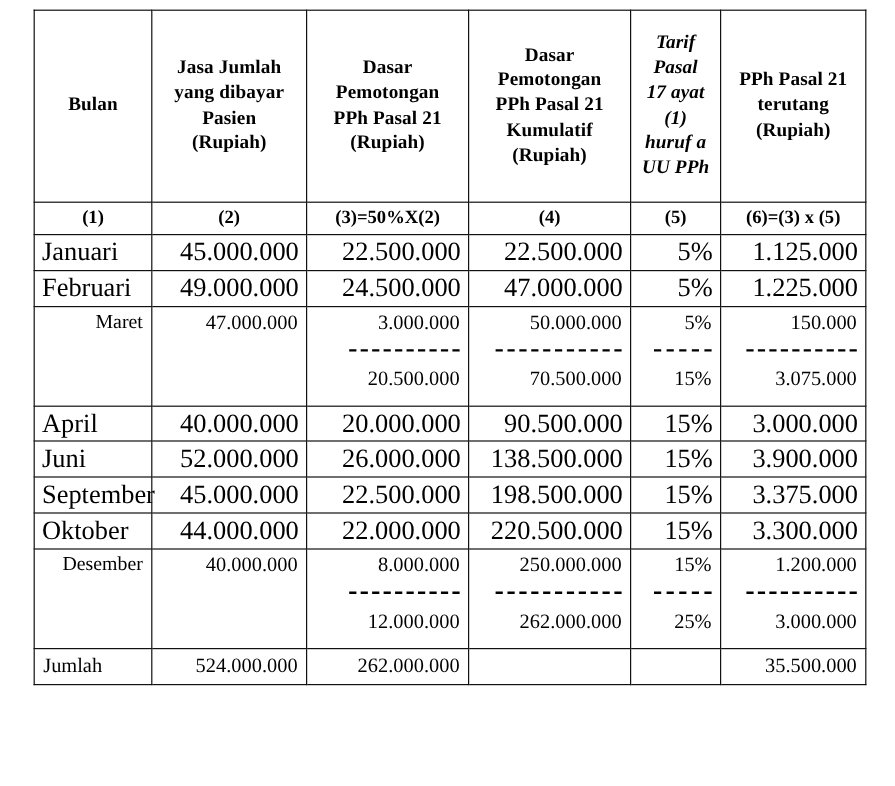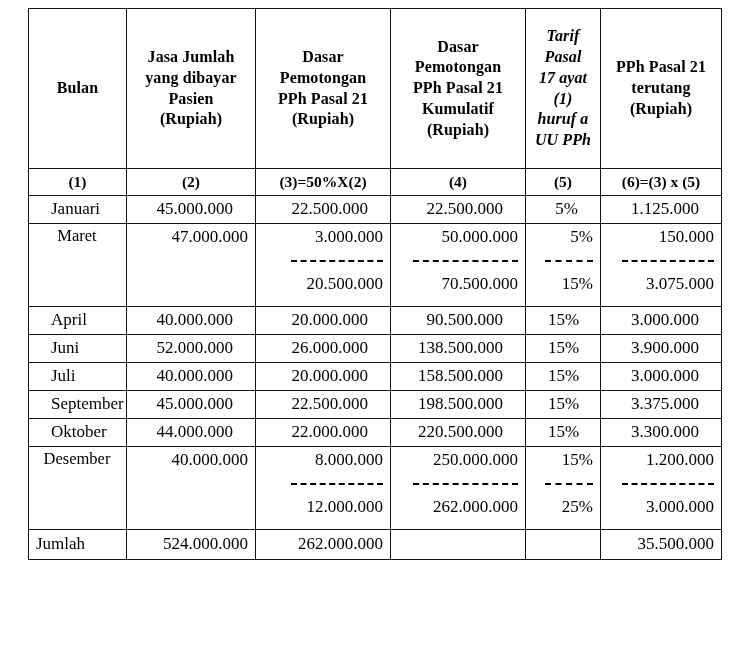--- a/index.html
+++ b/index.html
@@ -77,36 +77,36 @@
     text-align: center;
     font-weight: bold;
     font-size: 15.5px;
     padding: 1px 2px;
     white-space: nowrap;
   }
 
   
   tr.data-row td {
     height: 25px;
-    padding: 1px 22px;
-    font-size: 17px;
+    padding: 1px 6px;
+    font-size: 22px;
   }
   td.cell-month   { text-align: left; padding-left: 6px; }
   td.cell-num     { text-align: right; padding-right: 8px; }
   td.cell-rate    { text-align: right; padding-right: 8px; }
   td.cell-blank   { }
 
   
   tr.split-row td {
     height: 78px;
     vertical-align: top;
     padding: 2px 7px;
   }
   tr.split-row td.cell-month {
-    text-align: center;
+    text-align: right;
     padding-left: 6px;
     vertical-align: top;
   }
   .stack {
     display: flex;
     flex-direction: column;
     justify-content: flex-start;
     height: 100%;
   }
   .stack .v {
@@ -202,20 +202,28 @@
 
       <tr class="data-row">
         <td class="cell-month">Januari</td>
         <td class="cell-num">45.000.000</td>
         <td class="cell-num">22.500.000</td>
         <td class="cell-num">22.500.000</td>
         <td class="cell-rate">5%</td>
         <td class="cell-num">1.125.000</td>
       </tr>
 
+      <tr class="data-row">
+        <td class="cell-month">Februari</td>
+        <td class="cell-num">49.000.000</td>
+        <td class="cell-num">24.500.000</td>
+        <td class="cell-num">47.000.000</td>
+        <td class="cell-rate">5%</td>
+        <td class="cell-num">1.225.000</td>
+      </tr>
 
       <tr class="split-row">
         <td class="cell-month">Maret</td>
         <td class="cell-num">
           <div class="stack">
             <span class="v">47.000.000</span>
           </div>
         </td>
         <td>
           <div class="stack">
@@ -267,28 +275,20 @@
 
       <tr class="data-row">
         <td class="cell-month">Juni</td>
         <td class="cell-num">52.000.000</td>
         <td class="cell-num">26.000.000</td>
         <td class="cell-num">138.500.000</td>
         <td class="cell-rate">15%</td>
         <td class="cell-num">3.900.000</td>
       </tr>
 
-      <tr class="data-row">
-        <td class="cell-month">Juli</td>
-        <td class="cell-num">40.000.000</td>
-        <td class="cell-num">20.000.000</td>
-        <td class="cell-num">158.500.000</td>
-        <td class="cell-rate">15%</td>
-        <td class="cell-num">3.000.000</td>
-      </tr>
 
 
       <tr class="data-row">
         <td class="cell-month">September</td>
         <td class="cell-num">45.000.000</td>
         <td class="cell-num">22.500.000</td>
         <td class="cell-num">198.500.000</td>
         <td class="cell-rate">15%</td>
         <td class="cell-num">3.375.000</td>
       </tr>

